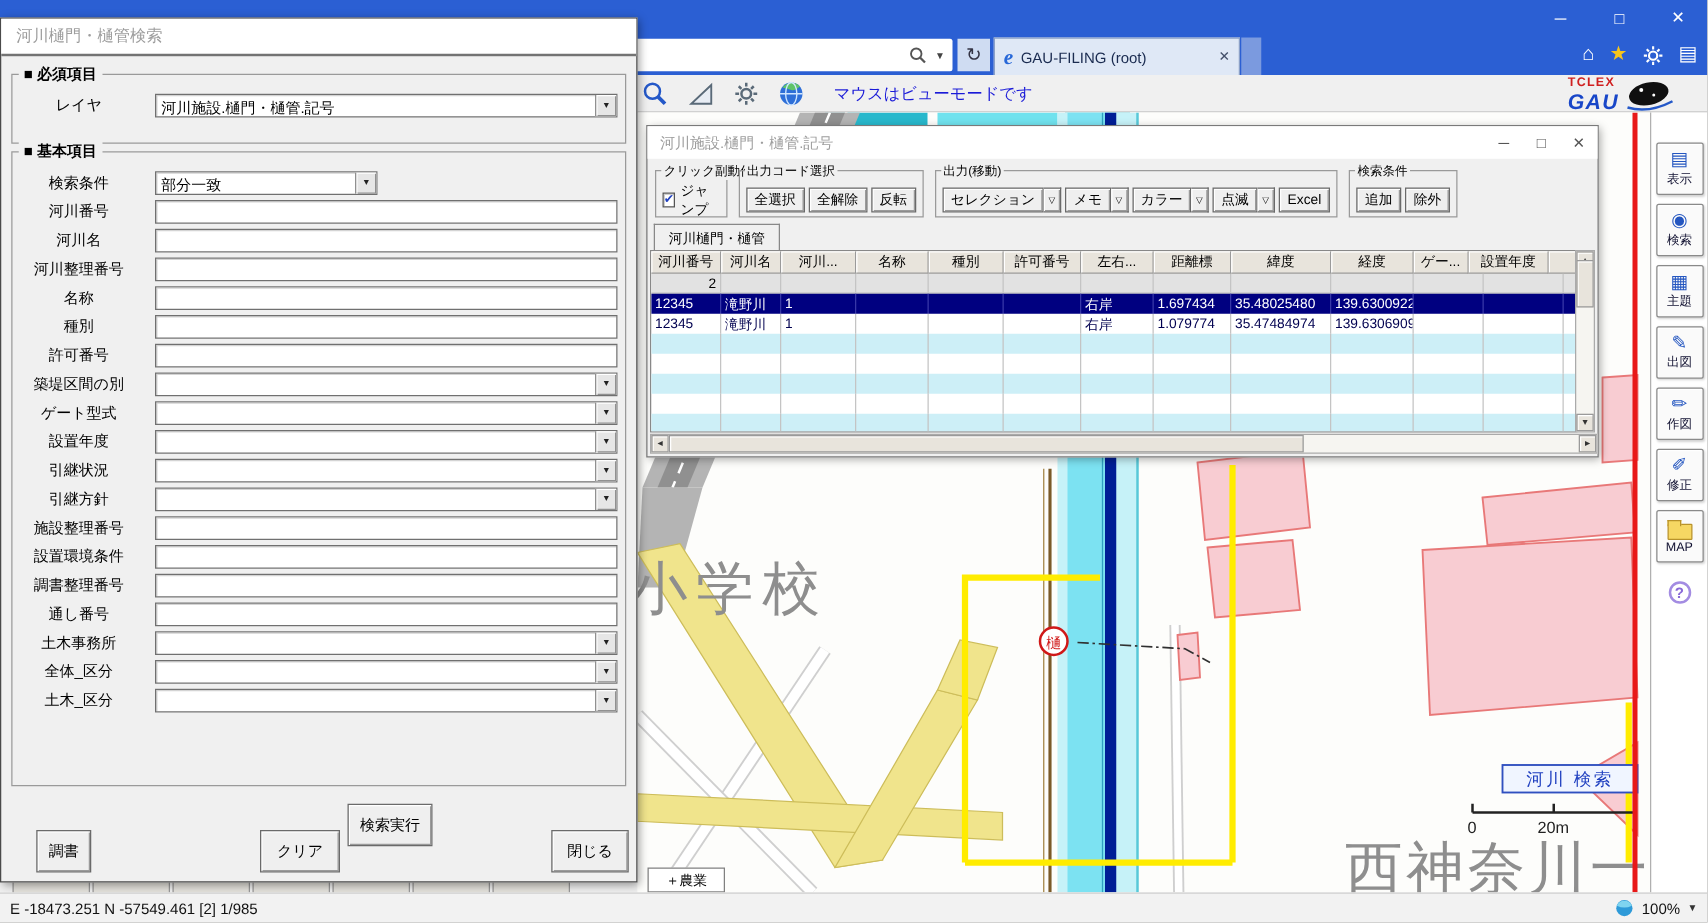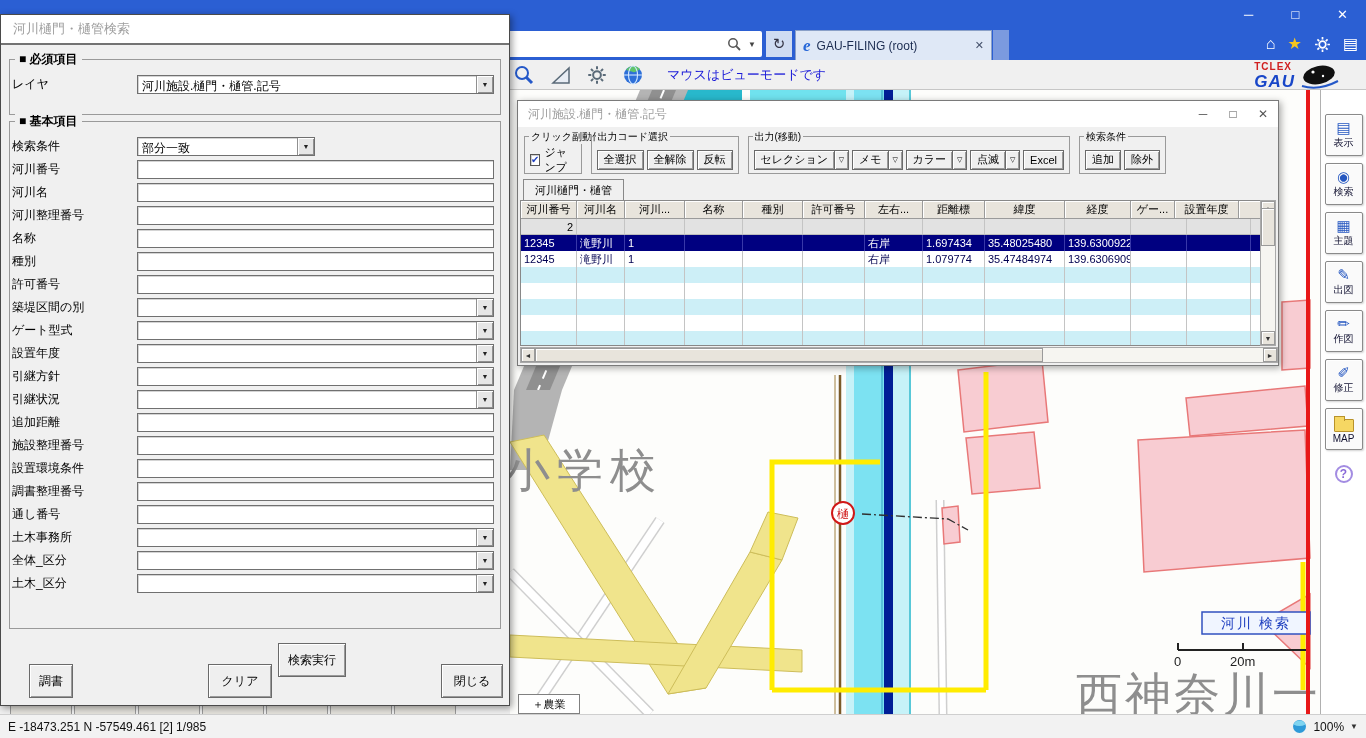--- a/index.html
+++ b/index.html
@@ -56,21 +56,21 @@
 
 
 .dialog{position:absolute;left:0;top:14px;width:510px;height:692px;background:#f0f0f0;border:1px solid #4a4a4a;z-index:20;box-shadow:2px 2px 7px rgba(0,0,0,.4)}
 .dialog-title{height:30px;background:#fff;border-bottom:2px solid #737373;display:flex;align-items:center;padding-left:12px;font-size:13px;color:#9d9d9d}
 .grpbox{position:absolute;border:1px solid #9a9a9a}
 #grp-required{left:8px;top:44px;width:492px;height:56px}
 #grp-basic{left:8px;top:106px;width:492px;height:508px}
 .legend{position:absolute;top:-9px;left:5px;background:#f0f0f0;padding:0 4px;font-size:12px;color:#000;font-weight:bold;white-space:nowrap}
 .grp-inner{padding:13px 6px 0 2px}
 .form-row{display:flex;align-items:center;height:23px}
-.form-label{width:102px;text-align:left;margin-right:23px;font-size:12px;flex:none;white-space:nowrap}
+.form-label{width:102px;text-align:center;margin-right:10px;font-size:12px;flex:none;white-space:nowrap}
 .form-row .text-input,.form-row .combo{flex:1}
 .combo-narrow{flex:0 0 178px !important}
 .dlg-btn{position:absolute;height:34px}
 #btn-report{left:28px;top:649px;width:44px}
 #btn-clear{left:207px;top:649px;width:64px}
 #btn-exec{left:277px;top:628px;width:68px}
 #btn-close{left:440px;top:649px;width:62px}
 
 
 .result-win{position:absolute;left:517px;top:100px;width:762px;height:266px;background:#f0f0f0;border:1px solid #7a7a7a;z-index:15;box-shadow:2px 2px 7px rgba(0,0,0,.35)}
@@ -563,36 +563,32 @@
             </div>
           </div>
           <div class="form-row">
             <span class="form-label">設置年度</span>
             <div class="combo">
               <span class="combo-value"></span>
               <span class="combo-arrow">▼</span>
             </div>
           </div>
           <div class="form-row">
+            <span class="form-label">引継状況</span>
+            <div class="combo">
+              <span class="combo-value"></span>
+              <span class="combo-arrow">▼</span>
+            </div>
+          </div>
+          <div class="form-row">
             <span class="form-label">引継方針</span>
             <div class="combo">
               <span class="combo-value"></span>
               <span class="combo-arrow">▼</span>
             </div>
-          </div>
-          <div class="form-row">
-            <span class="form-label">引継状況</span>
-            <div class="combo">
-              <span class="combo-value"></span>
-              <span class="combo-arrow">▼</span>
-            </div>
-          </div>
-          <div class="form-row">
-            <span class="form-label">追加距離</span>
-            <input type="text" class="text-input" style="">
           </div>
           <div class="form-row">
             <span class="form-label">施設整理番号</span>
             <input type="text" class="text-input" style="">
           </div>
           <div class="form-row">
             <span class="form-label">設置環境条件</span>
             <input type="text" class="text-input" style="">
           </div>
           <div class="form-row">

